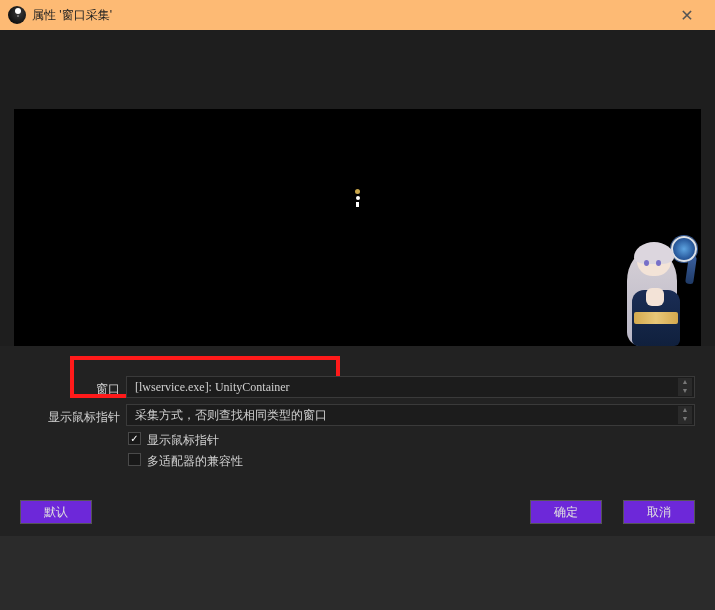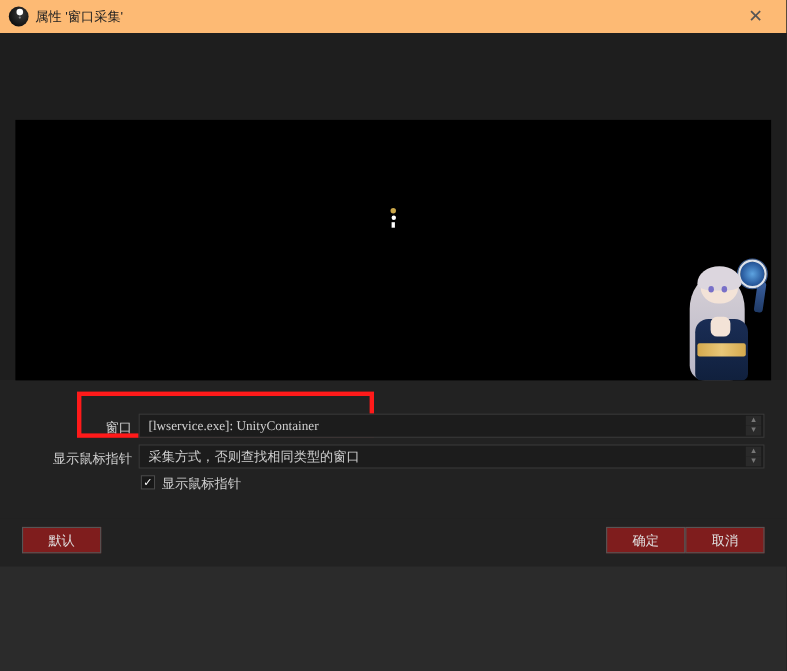--- a/index.html
+++ b/index.html
@@ -212,30 +212,30 @@
   .checkbox.checked::after { content: "✓"; }
 
   .button-bar {
     background: #222222;
     padding: 8px 20px 12px 20px;
     display: flex;
     justify-content: space-between;
     gap: 8px;
   }
   .btn {
-    background: #7f1d1d;
+    background: #6d28d9;
     border: 1px solid #555;
     color: #e0e0e0;
     height: 24px;
     min-width: 72px;
     font-size: 12px;
     display: inline-flex;
     align-items: center; justify-content: center;
   }
-  .btn-group { display: flex; gap: 0; }
+  .btn-group { display: flex; gap: 21px; }
 </style>
 </head>
 <body>
 
 <div class="titlebar">
   <div class="titlebar-left">
     <div class="titlebar-icon"></div>
     <span>属性 '窗口采集'</span>
   </div>
   <div class="close-btn">
@@ -289,20 +289,24 @@
           <span>▼</span>
         </div>
     </div>
   </div>
 
   <div class="check-row">
     <span class="checkbox checked"></span>
     <span>显示鼠标指针</span>
   </div>
 
+  <div class="check-row">
+    <span class="checkbox"></span>
+    <span>多适配器的兼容性</span>
+  </div>
 </div>
 
 <div class="button-bar">
   <div class="btn">
     <span>默认</span>
   </div>
   <div class="btn-group">
     <div class="btn">
       <span>确定</span>
     </div>

